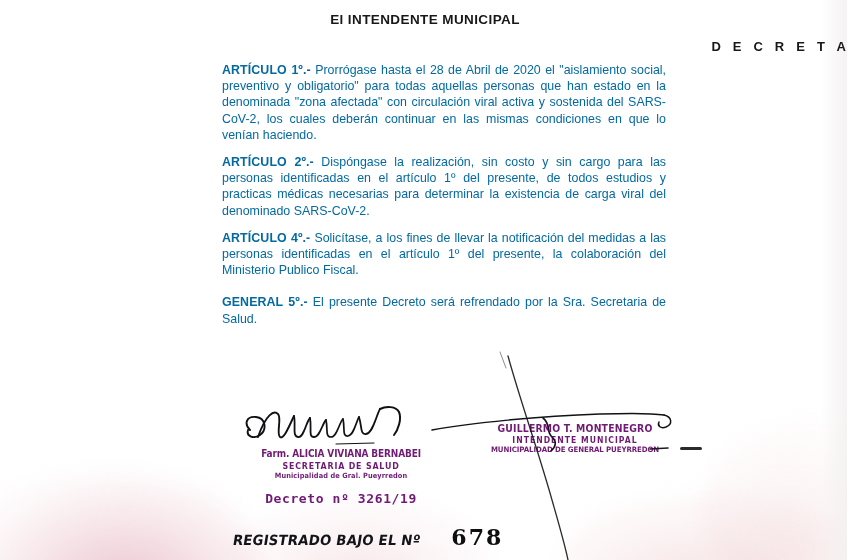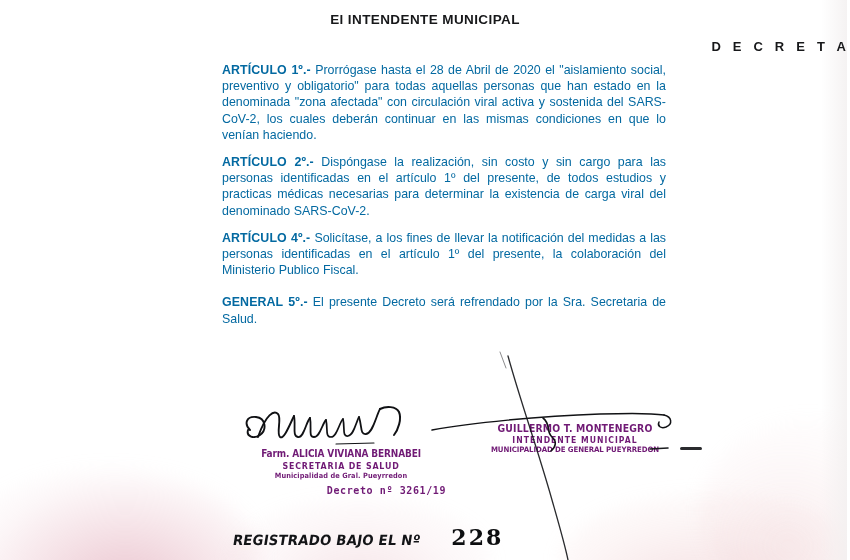--- a/index.html
+++ b/index.html
@@ -157,24 +157,23 @@
     font-family: "DejaVu Sans", sans-serif;
     font-weight: bold;
     font-size: 7.2px;
     letter-spacing: 0.1px;
     transform: scaleX(0.92);
     margin-top: 1px;
   }
   .stamp-decree {
     font-family: "DejaVu Sans Mono", monospace;
     font-weight: bold;
-    font-size: 10px;
+    font-size: 13px;
     letter-spacing: 0.6px;
-    margin-top: 4px;
-    text-align: right;
+    margin-top: 10px;
   }
 
   #sig-right .stamp-name  { font-size: 10.6px; letter-spacing: 0.2px; }
   #sig-right .stamp-role  { font-size: 8.4px; letter-spacing: 1.1px; }
   #sig-right .stamp-org   { font-size: 7.4px; letter-spacing: -0.1px; transform: scaleX(0.95); }
   #sig-right .stamp { filter: blur(0.18px); }
 
   
   #flourish-overlay {
     position: absolute;
@@ -295,16 +294,16 @@
       <path d="M500 352 L506 368" stroke="#2b2c30" stroke-width="1" stroke-linecap="round" opacity="0.55"></path>
 
       <path d="M650 449 L668 448" stroke="#1a1b1e" stroke-width="1.6" stroke-linecap="round"></path>
     </svg>
   </div>
 
   <div class="small-mark" style="left:680px; top:447px; width:22px; height:3px;"></div>
 
   <div id="registration">
     <span id="registration-label">REGISTRADO BAJO EL Nº</span>
-    <span id="registration-number">228</span>
+    <span id="registration-number">678</span>
   </div>
 
 </div>
 
 </body></html>

